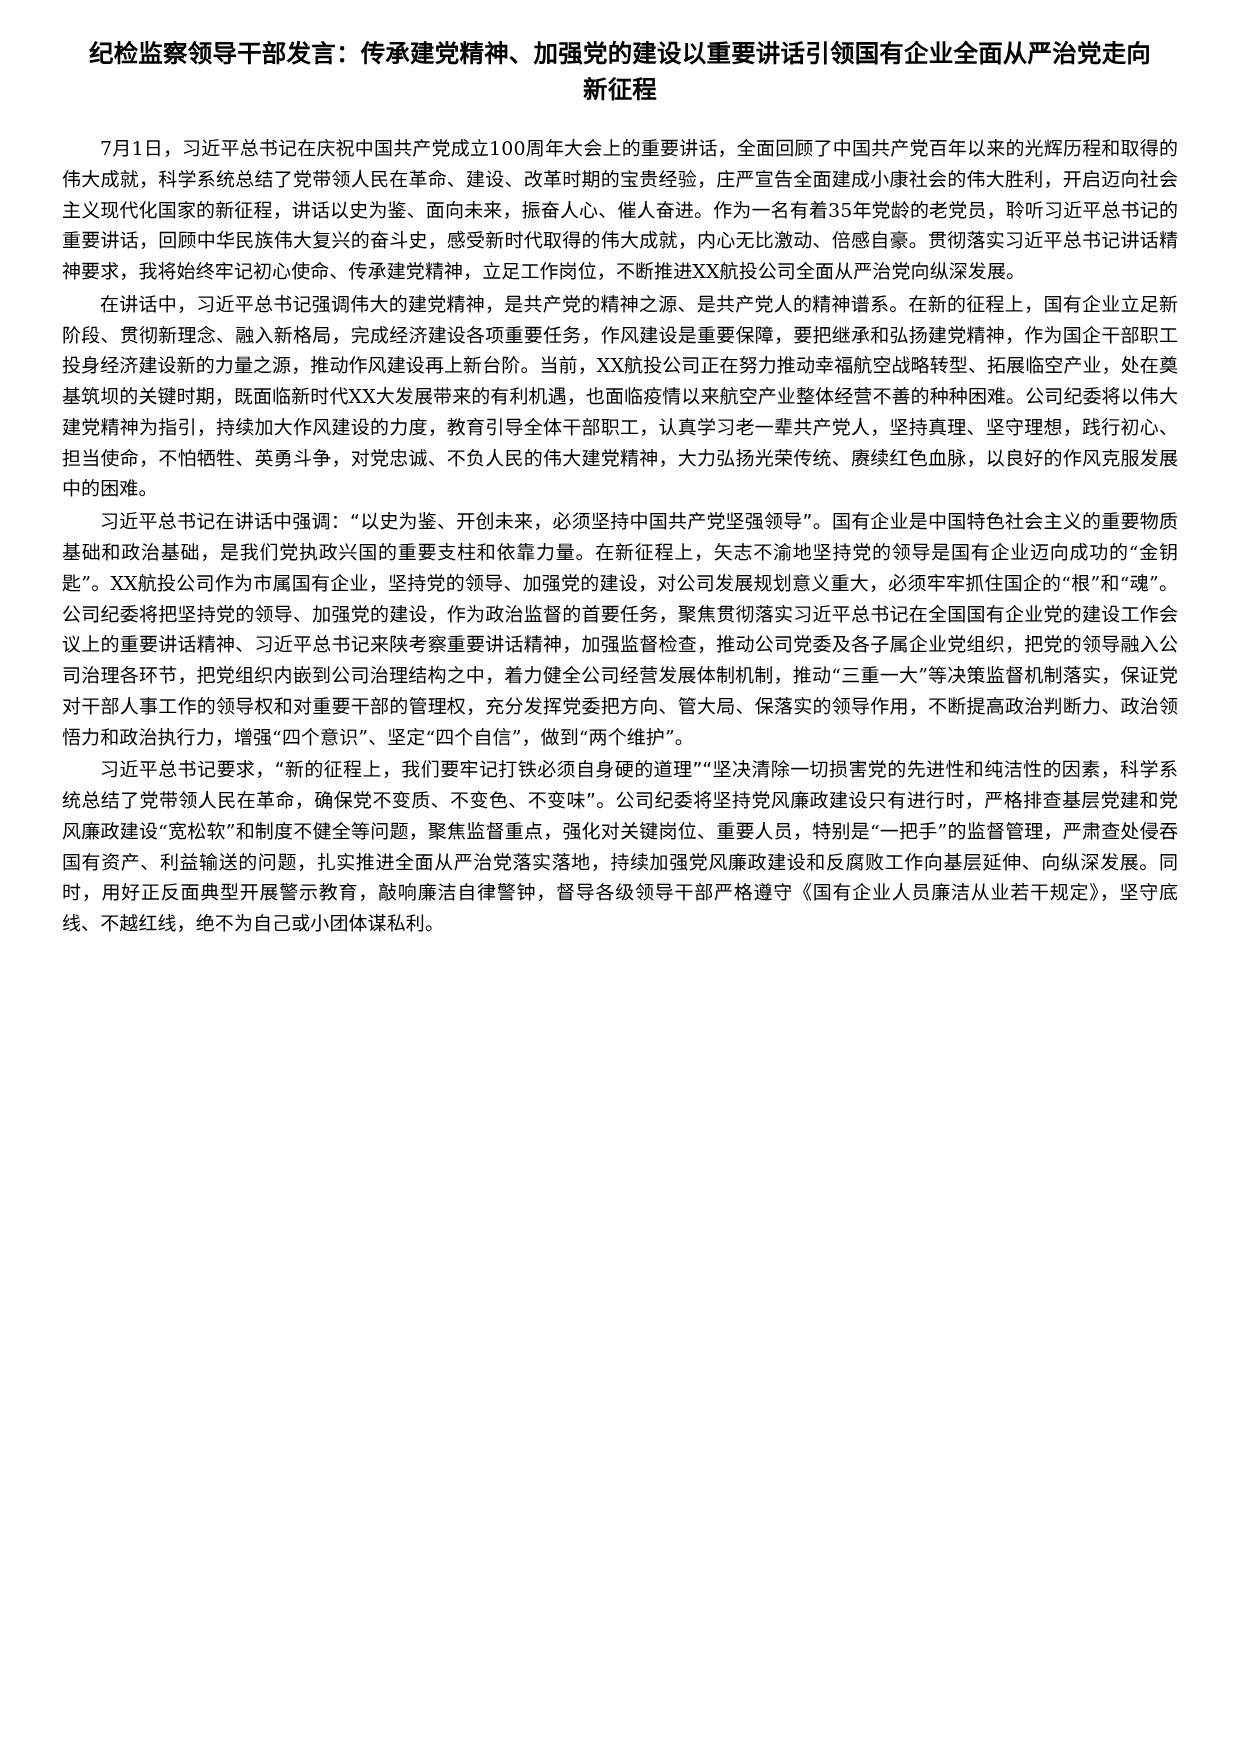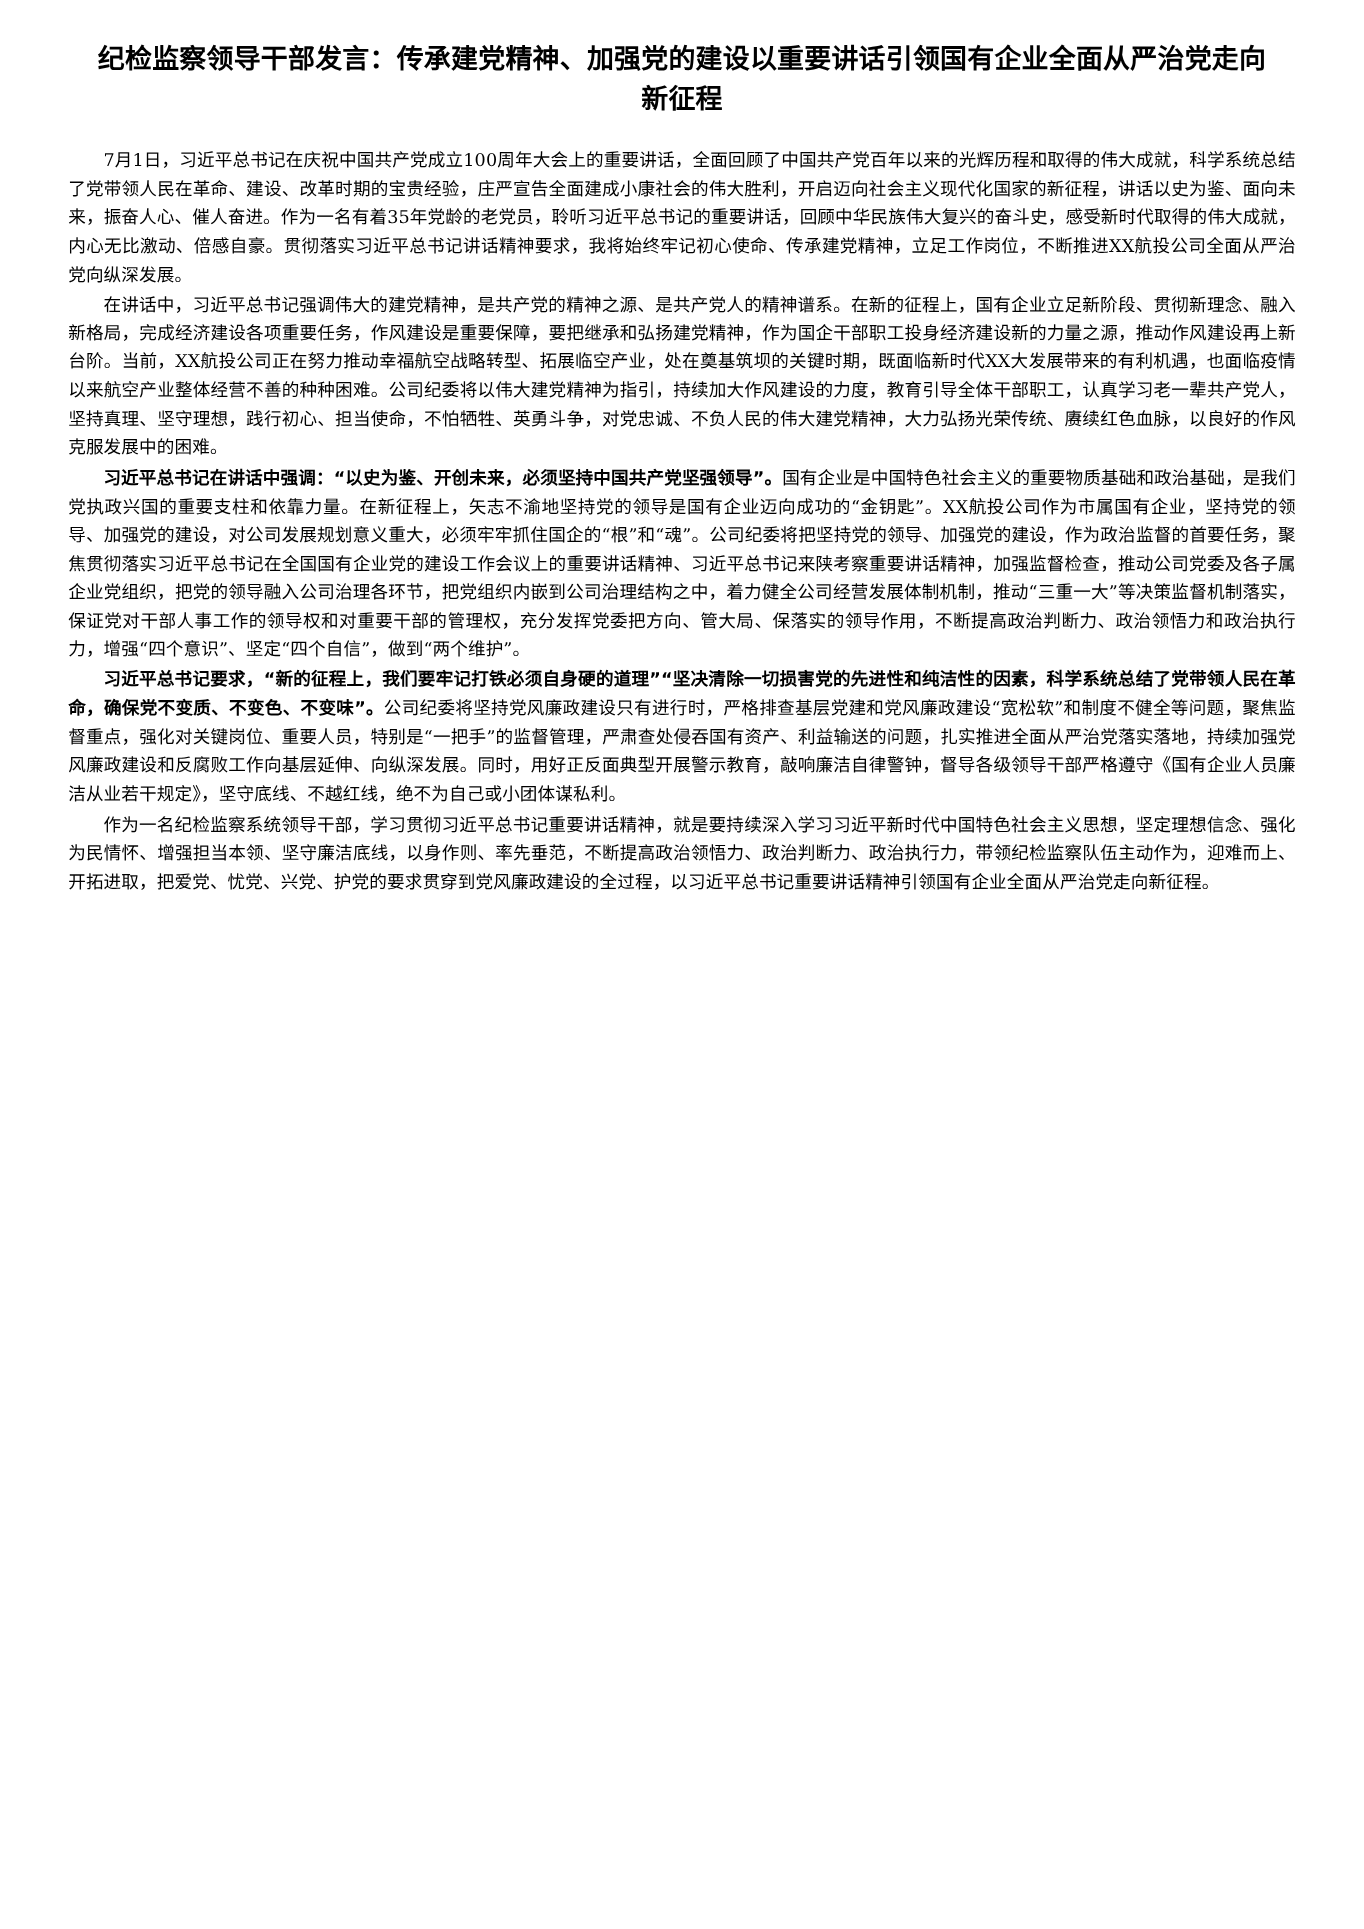--- a/index.html
+++ b/index.html
@@ -23,31 +23,31 @@
   .doc-title {
     font-family: "DejaVu Sans", "Liberation Sans", sans-serif;
     font-weight: bold;
     font-size: 24.5px;
     line-height: 1.45;
     text-align: center;
     margin: 10px 22px 26px 22px;
     letter-spacing: 0.2px;
   }
   .para {
-    font-size: 16px;
+    font-size: 19px;
     line-height: 1.62;
     text-align: justify;
     text-justify: inter-ideograph;
     text-indent: 2em;
     margin: 0 0 2px 0;
     letter-spacing: 0.1px;
   }
   .b {
     font-family: "DejaVu Sans", "Liberation Sans", sans-serif;
-    font-weight: bold;
+    font-weight: normal;
   }
   .n {
     font-family: "DejaVu Serif", "Liberation Serif", serif;
     font-weight: normal;
   }
 </style>
 </head>
 <body>
 
 <div class="page">
@@ -65,18 +65,15 @@
     </p>
 
     <p class="para">
       <span class="b">习近平总书记在讲话中强调：“以史为鉴、开创未来，必须坚持中国共产党坚强领导”。</span><span class="n">国有企业是中国特色社会主义的重要物质基础和政治基础，是我们党执政兴国的重要支柱和依靠力量。在新征程上，矢志不渝地坚持党的领导是国有企业迈向成功的“金钥匙”。XX航投公司作为市属国有企业，坚持党的领导、加强党的建设，对公司发展规划意义重大，必须牢牢抓住国企的“根”和“魂”。公司纪委将把坚持党的领导、加强党的建设，作为政治监督的首要任务，聚焦贯彻落实习近平总书记在全国国有企业党的建设工作会议上的重要讲话精神、习近平总书记来陕考察重要讲话精神，加强监督检查，推动公司党委及各子属企业党组织，把党的领导融入公司治理各环节，把党组织内嵌到公司治理结构之中，着力健全公司经营发展体制机制，推动“三重一大”等决策监督机制落实，保证党对干部人事工作的领导权和对重要干部的管理权，充分发挥党委把方向、管大局、保落实的领导作用，不断提高政治判断力、政治领悟力和政治执行力，增强“四个意识”、坚定“四个自信”，做到“两个维护”。</span>
     </p>
 
     <p class="para">
       <span class="b">习近平总书记要求，“新的征程上，我们要牢记打铁必须自身硬的道理”“坚决清除一切损害党的先进性和纯洁性的因素，科学系统总结了党带领人民在革命，确保党不变质、不变色、不变味”。</span><span class="n">公司纪委将坚持党风廉政建设只有进行时，严格排查基层党建和党风廉政建设“宽松软”和制度不健全等问题，聚焦监督重点，强化对关键岗位、重要人员，特别是“一把手”的监督管理，严肃查处侵吞国有资产、利益输送的问题，扎实推进全面从严治党落实落地，持续加强党风廉政建设和反腐败工作向基层延伸、向纵深发展。同时，用好正反面典型开展警示教育，敲响廉洁自律警钟，督导各级领导干部严格遵守《国有企业人员廉洁从业若干规定》，坚守底线、不越红线，绝不为自己或小团体谋私利。</span>
     </p>
 
-    <p class="para">
-      <span class="n">作为一名纪检监察系统领导干部，学习贯彻习近平总书记重要讲话精神，就是要持续深入学习习近平新时代中国特色社会主义思想，坚定理想信念、强化为民情怀、增强担当本领、坚守廉洁底线，以身作则、率先垂范，不断提高政治领悟力、政治判断力、政治执行力，带领纪检监察队伍主动作为，迎难而上、开拓进取，把爱党、忧党、兴党、护党的要求贯穿到党风廉政建设的全过程，以习近平总书记重要讲话精神引领国有企业全面从严治党走向新征程。</span>
-    </p>
 
   </div>
 </div>
 
 </body></html>

